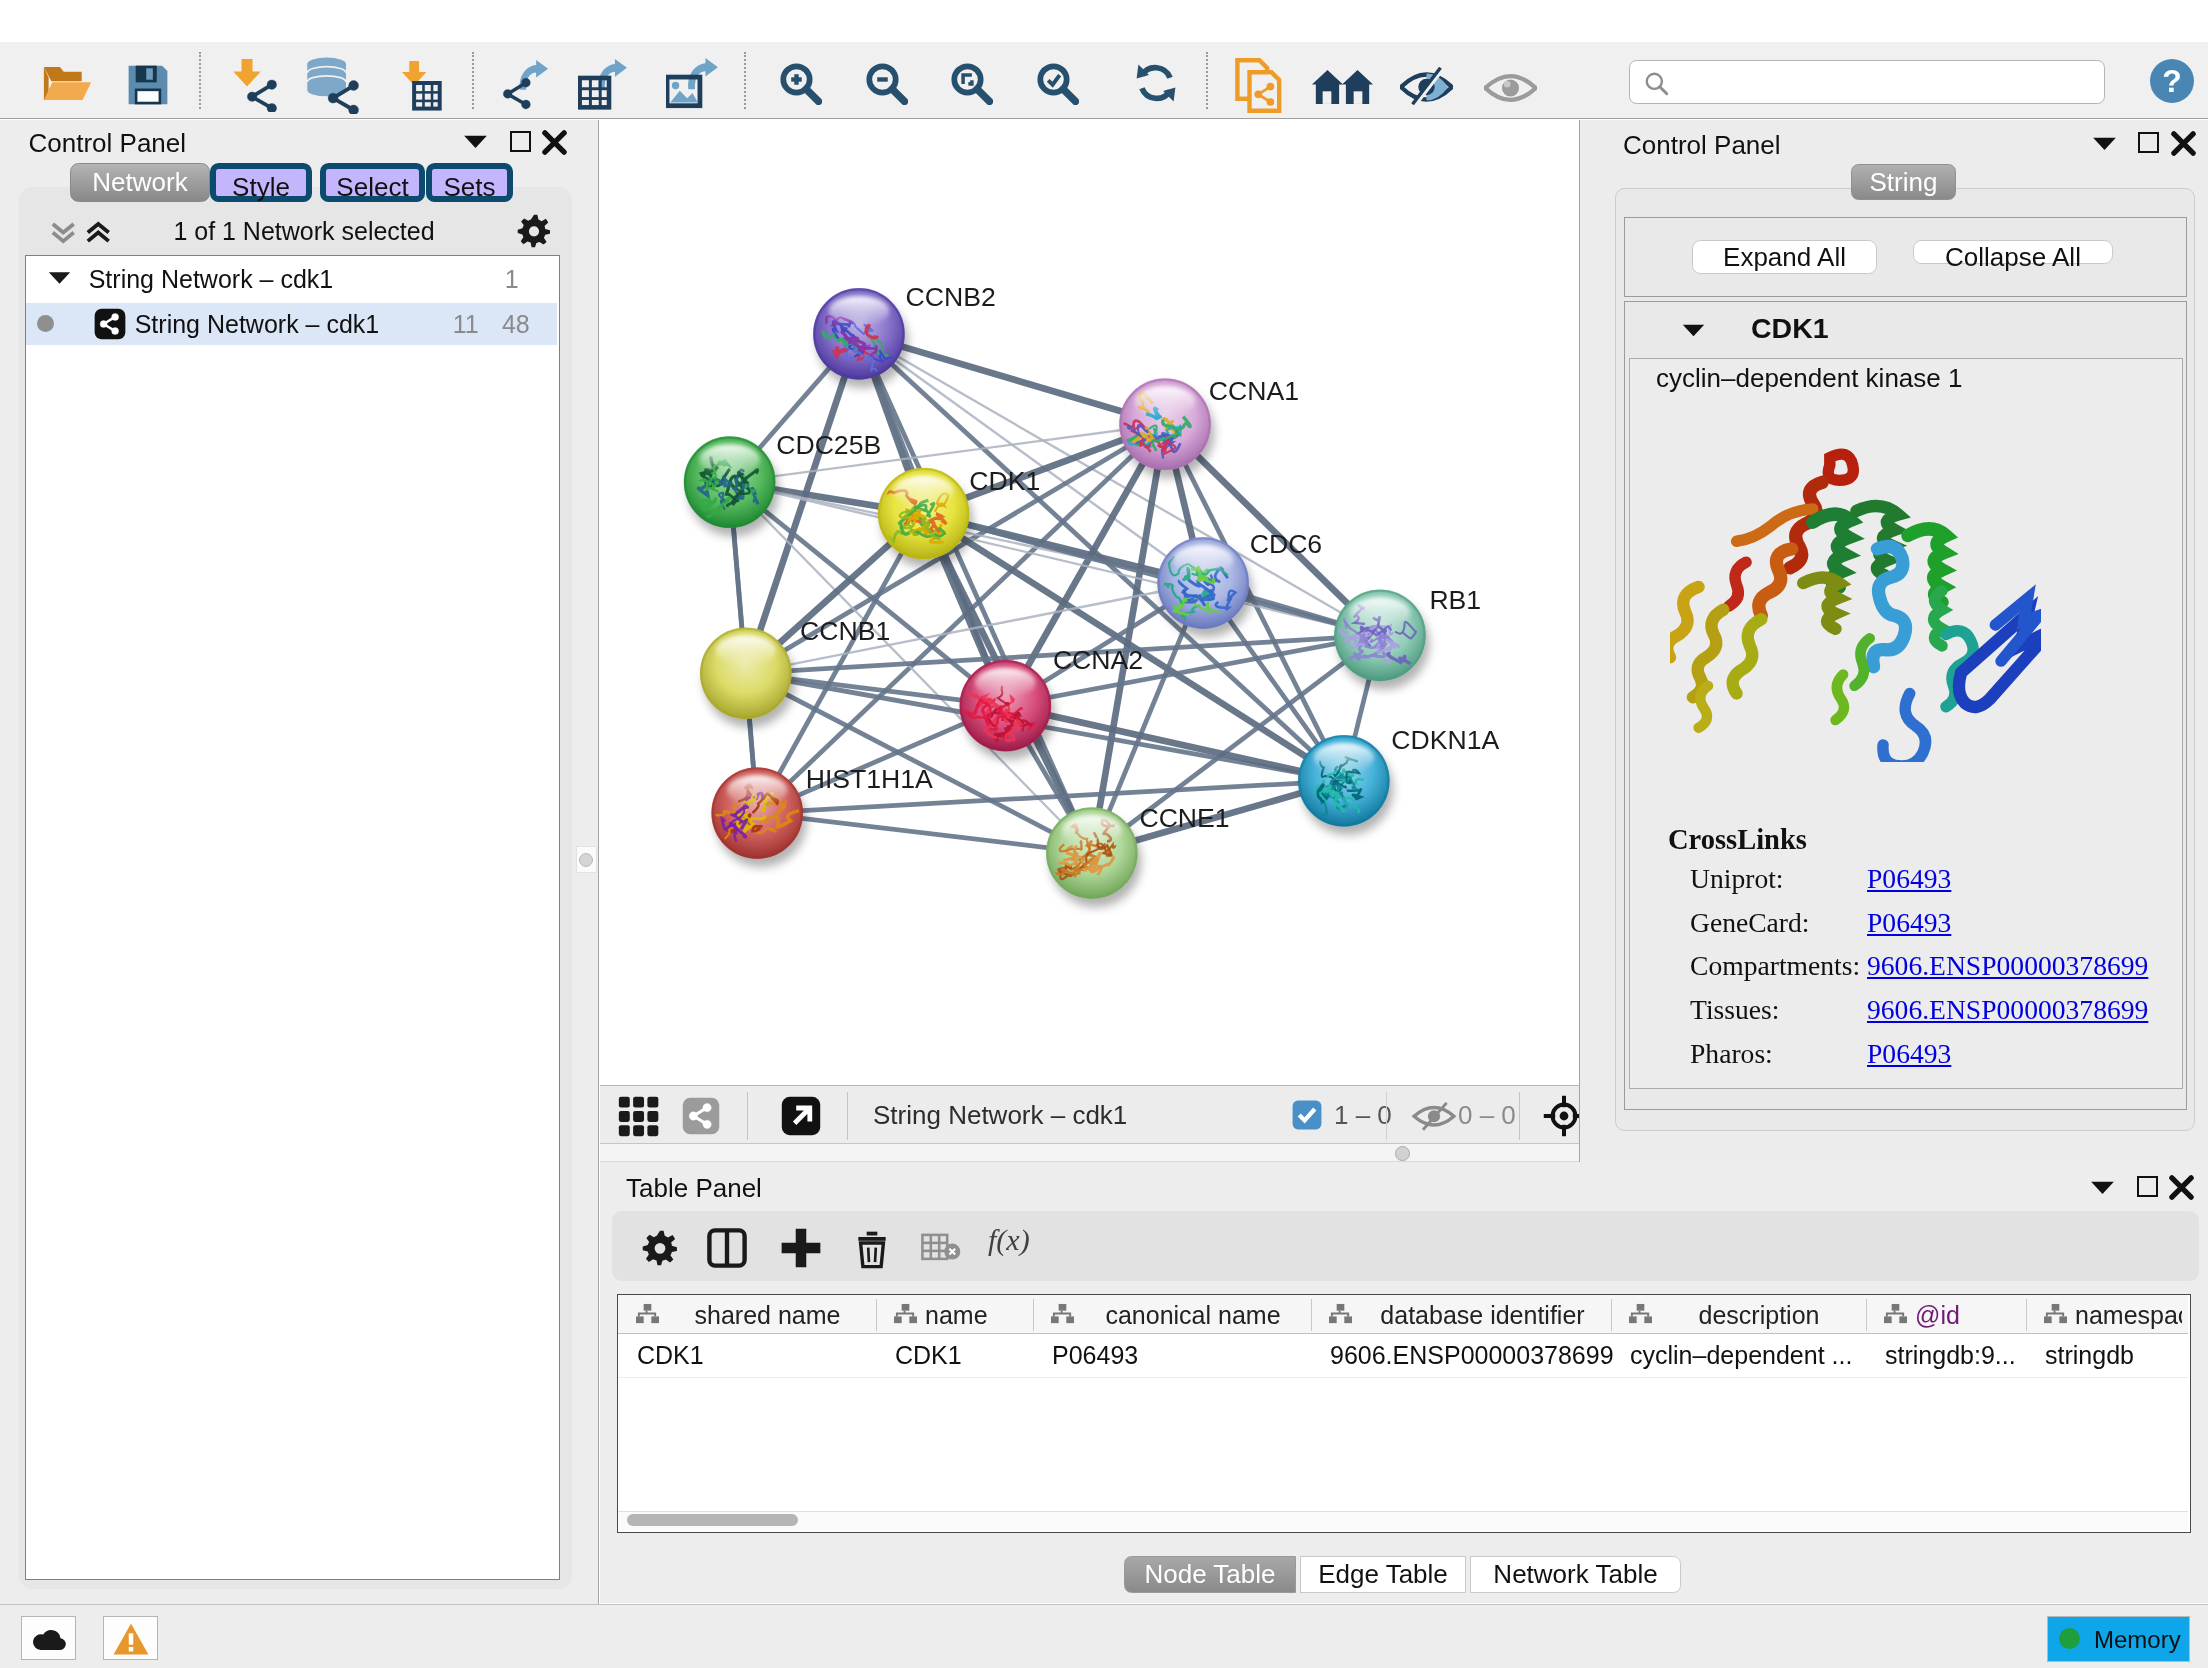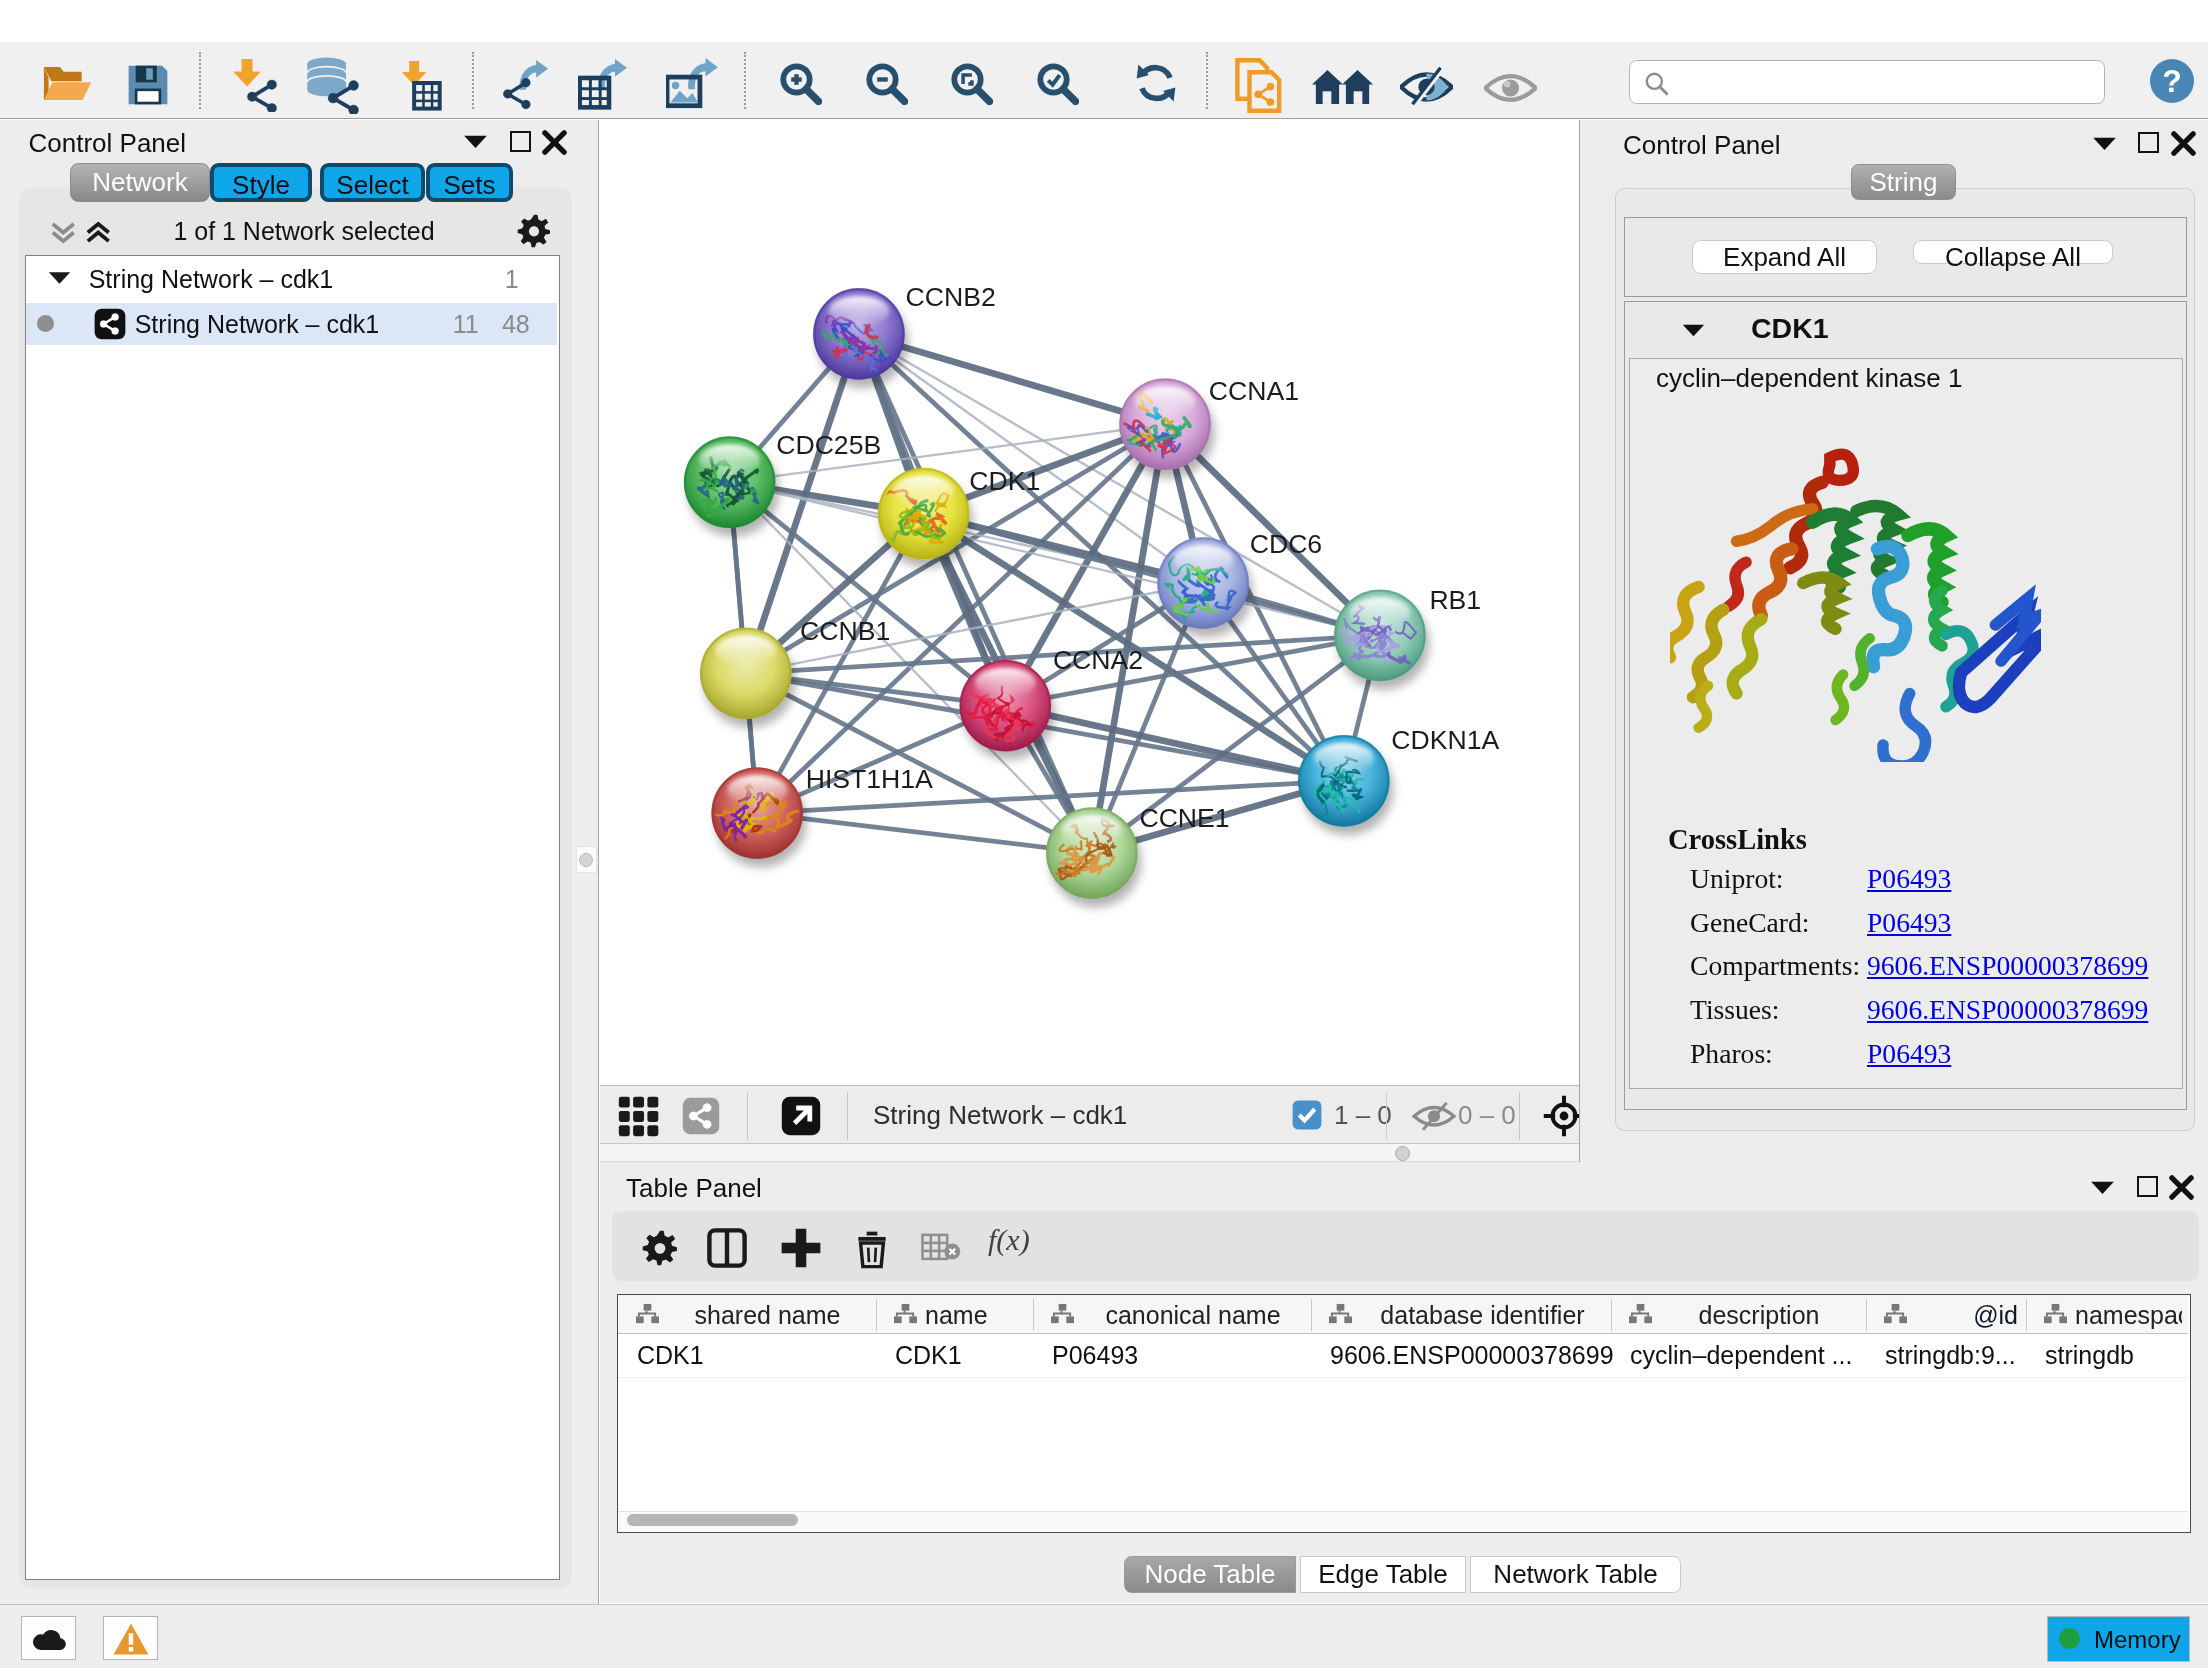--- a/index.html
+++ b/index.html
@@ -18,22 +18,22 @@
  border-left:2.9px dotted #9a9a9a;}
 #searchbox{position:absolute;left:1629px;top:18px;width:476px;height:44px;
  background:#fff;border:1.9px solid #b4b4b4;border-radius:7.6px;}
 #helpbtn{position:absolute;left:2150px;top:17px;width:44px;height:44px;
  border-radius:50%;background:#4986b4;color:#fff;font-weight:bold;
  font-size:32px;text-align:center;line-height:44px;}
 
 #cpanel{left:0;top:120px;width:599px;height:1484px;background:#ededed;
  border-right:1px solid #a5a5a5;}
 .ptitle{font-size:26px;color:#111;}
-.tab{position:absolute;top:0;height:39px;z-index:5;border:4px solid #0c4a6e;
- background:#0ea5e9;border-radius:8.6px;font-size:26px;color:#111;
+.tab{position:absolute;top:0;height:39px;z-index:5;border:6px solid #0c4a6e;
+ background:#c4b5fd;border-radius:8.6px;font-size:26px;color:#111;
  text-align:center;line-height:37px;}
 .tabsel{background:linear-gradient(#b4b4b4,#888);color:#fff;border:1px solid #8a8a8a;}
 #innerpanel{position:absolute;left:19px;top:67px;width:553px;height:1402px;
  background:#e6e6e6;border-radius:13.3px;}
 #netlistbox{position:absolute;left:5.7px;top:68px;width:535px;height:1325px;
  background:#fff;border:1.9px solid #808080;}
 
 #canvas{left:600px;top:120px;width:979px;height:965px;background:#fff;}
 #netbar{left:600px;top:1085px;width:979px;height:59px;background:#ececec;
  border-top:1px solid #b7b7b7;border-bottom:1px solid #c6c6c6;}
@@ -890,21 +890,21 @@
 <div class="abs" style="left:1042px;top:5.7px;width:198px;text-align:center;font-size:25px;color:#222;white-space:nowrap;overflow:hidden">description</div>
 <div class="abs" style="left:1248px;top:3.8px;width:1px;height:32px;background:#c9c9c9"></div>
 <svg class="abs" style="left:1265px;top:7.6px" width="25" height="23" viewBox="0 0 26 24">
           <g fill="#777">
             <rect x="9" y="1" width="8" height="7"></rect>
             <rect x="1" y="14" width="8" height="7"></rect>
             <rect x="17" y="14" width="8" height="7"></rect>
             <path d="M12 8 L12 11 L4 11 L4 14 M12 11 L21 11 L21 14" stroke="#777" fill="none" stroke-width="2"></path>
           </g>
         </svg>
-<div class="abs" style="left:1297px;top:5.7px;width:103px;text-align:right;font-size:25px;color:#0f172a;white-space:nowrap;overflow:hidden">@id</div>
+<div class="abs" style="left:1297px;top:5.7px;width:103px;text-align:left;font-size:25px;color:#701a75;white-space:nowrap;overflow:hidden">@id</div>
 <div class="abs" style="left:1408px;top:3.8px;width:1px;height:32px;background:#c9c9c9"></div>
 <svg class="abs" style="left:1425px;top:7.6px" width="25" height="23" viewBox="0 0 26 24">
           <g fill="#777">
             <rect x="9" y="1" width="8" height="7"></rect>
             <rect x="1" y="14" width="8" height="7"></rect>
             <rect x="17" y="14" width="8" height="7"></rect>
             <path d="M12 8 L12 11 L4 11 L4 14 M12 11 L21 11 L21 14" stroke="#777" fill="none" stroke-width="2"></path>
           </g>
         </svg>
 <div class="abs" style="left:1457px;top:5.7px;width:107px;text-align:center;font-size:25px;color:#222;white-space:nowrap;overflow:hidden">namespace</div>

